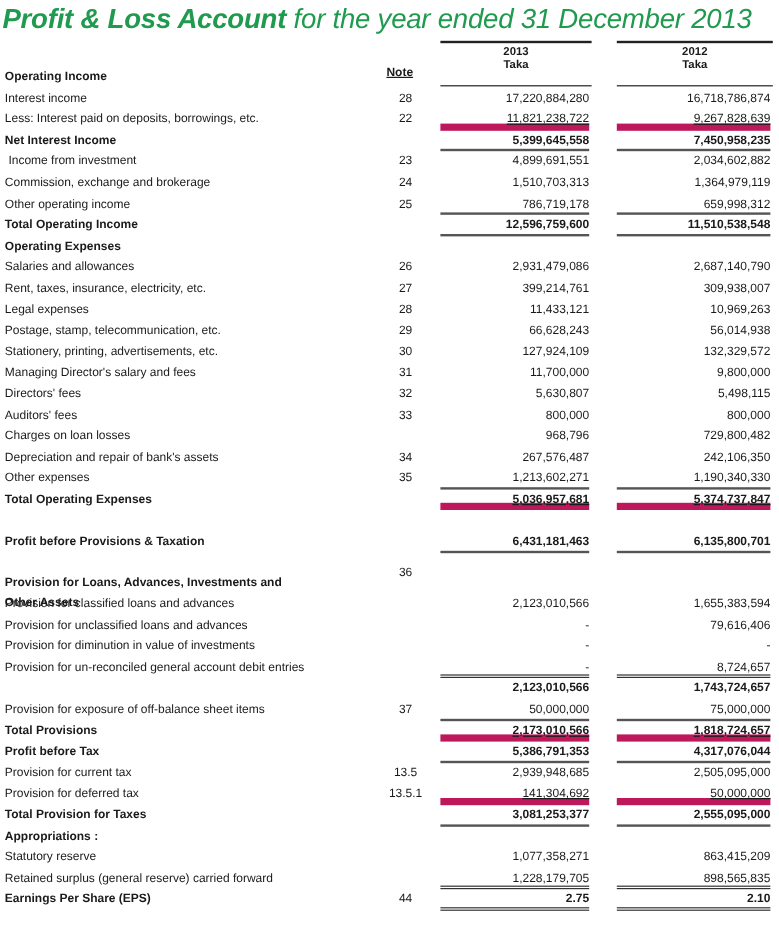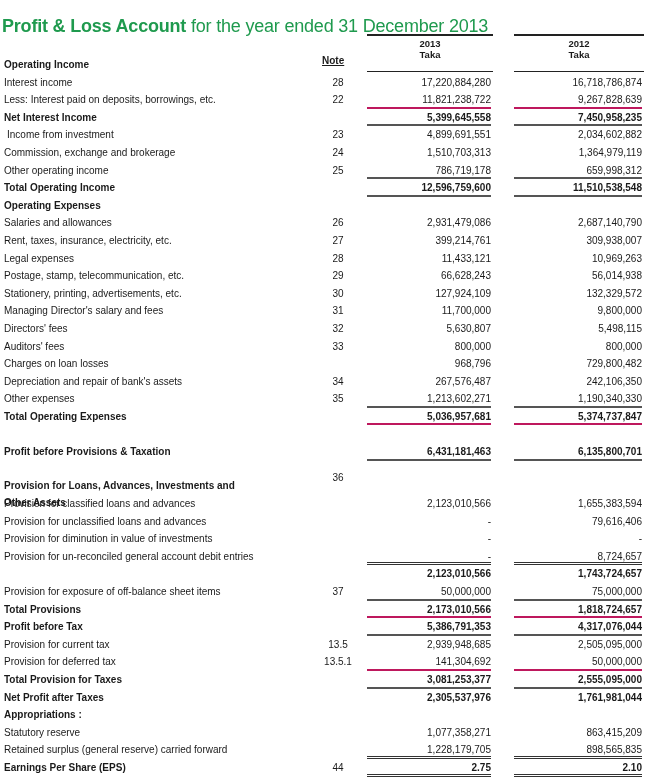--- a/index.html
+++ b/index.html
@@ -3,23 +3,24 @@
 <meta charset="utf-8">
 <style>
   html, body { margin:0; padding:0; background:#ffffff; }
   body {
     width:649px; height:781px; overflow:hidden;
     font-family:"Liberation Sans", sans-serif;
     color:#1a1a1a;
     position:relative;
   }
   .title {
-    position:absolute; left:2px; top:16px;
-    font-size:18px; color:#1f9a4e; white-space:nowrap;
+    position:absolute; left:2px; top:2px;
+    font-size:23px; color:#1f9a4e; white-space:nowrap;
     letter-spacing:-0.2px;
+    font-style:italic;
   }
   .title .strong { font-weight:bold; }
   .hdr-col {
     position:absolute; top:34px; width:126px; text-align:center;
     font-size:9.5px; font-weight:bold; line-height:11px;
     border-top:2px solid #222; border-bottom:1px solid #222;
     padding-top:2px; padding-bottom:11px;
   }
   .hdr-col.c1 { left:367px; }
   .hdr-col.c2 { left:514px; width:130px; }
@@ -31,21 +32,21 @@
   .row {
     position:relative; height:17.6px; font-size:10px; line-height:17.6px;
   }
   .row .lbl { position:absolute; left:4px; white-space:nowrap; }
   .row .note { position:absolute; left:318px; width:40px; text-align:center; }
   .row .v1 { position:absolute; left:367px; width:124px; text-align:right; }
   .row .v2 { position:absolute; left:514px; width:128px; text-align:right; }
   .row.bold .lbl, .row.bold .v1, .row.bold .v2 { font-weight:bold; }
   .row.head .lbl { font-weight:bold; }
   .row.indent .lbl { left:7px; }
-  .ul-single .v1, .ul-single .v2 { border-bottom:2px solid #be185d; }
+  .ul-single .v1, .ul-single .v2 { border-bottom:6px solid #be185d;text-decoration:underline; }
   .ul-thick .v1, .ul-thick .v2 { border-bottom:2px solid #555; }
   .ul-double .v1, .ul-double .v2 { border-bottom:3px double #333; }
   .row .v1, .row .v2 { box-sizing:border-box; height:17.6px; }
   .gap { height:18px; }
   .row.tall { height:34px; }
   .row.tall .lbl { line-height:17px; top:16px; }
   .row.tall .note { top:8px; }
 </style>
 </head>
 <body>
@@ -243,25 +244,20 @@
       <span class="lbl">Provision for deferred tax</span>
       <span class="note">13.5.1</span>
       <span class="v1">141,304,692</span>
       <span class="v2">50,000,000</span>
     </div>
   <div class="row bold ul-thick">
       <span class="lbl">Total Provision for Taxes</span>
       <span class="v1">3,081,253,377</span>
       <span class="v2">2,555,095,000</span>
     </div>
-  <div class="row bold">
-      <span class="lbl">Net Profit after Taxes</span>
-      <span class="v1">2,305,537,976</span>
-      <span class="v2">1,761,981,044</span>
-    </div>
   <div class="row head">
       <span class="lbl">Appropriations :</span>
     </div>
   <div class="row">
       <span class="lbl">Statutory reserve</span>
       <span class="v1">1,077,358,271</span>
       <span class="v2">863,415,209</span>
     </div>
   <div class="row ul-double">
       <span class="lbl">Retained surplus (general reserve) carried forward</span>

